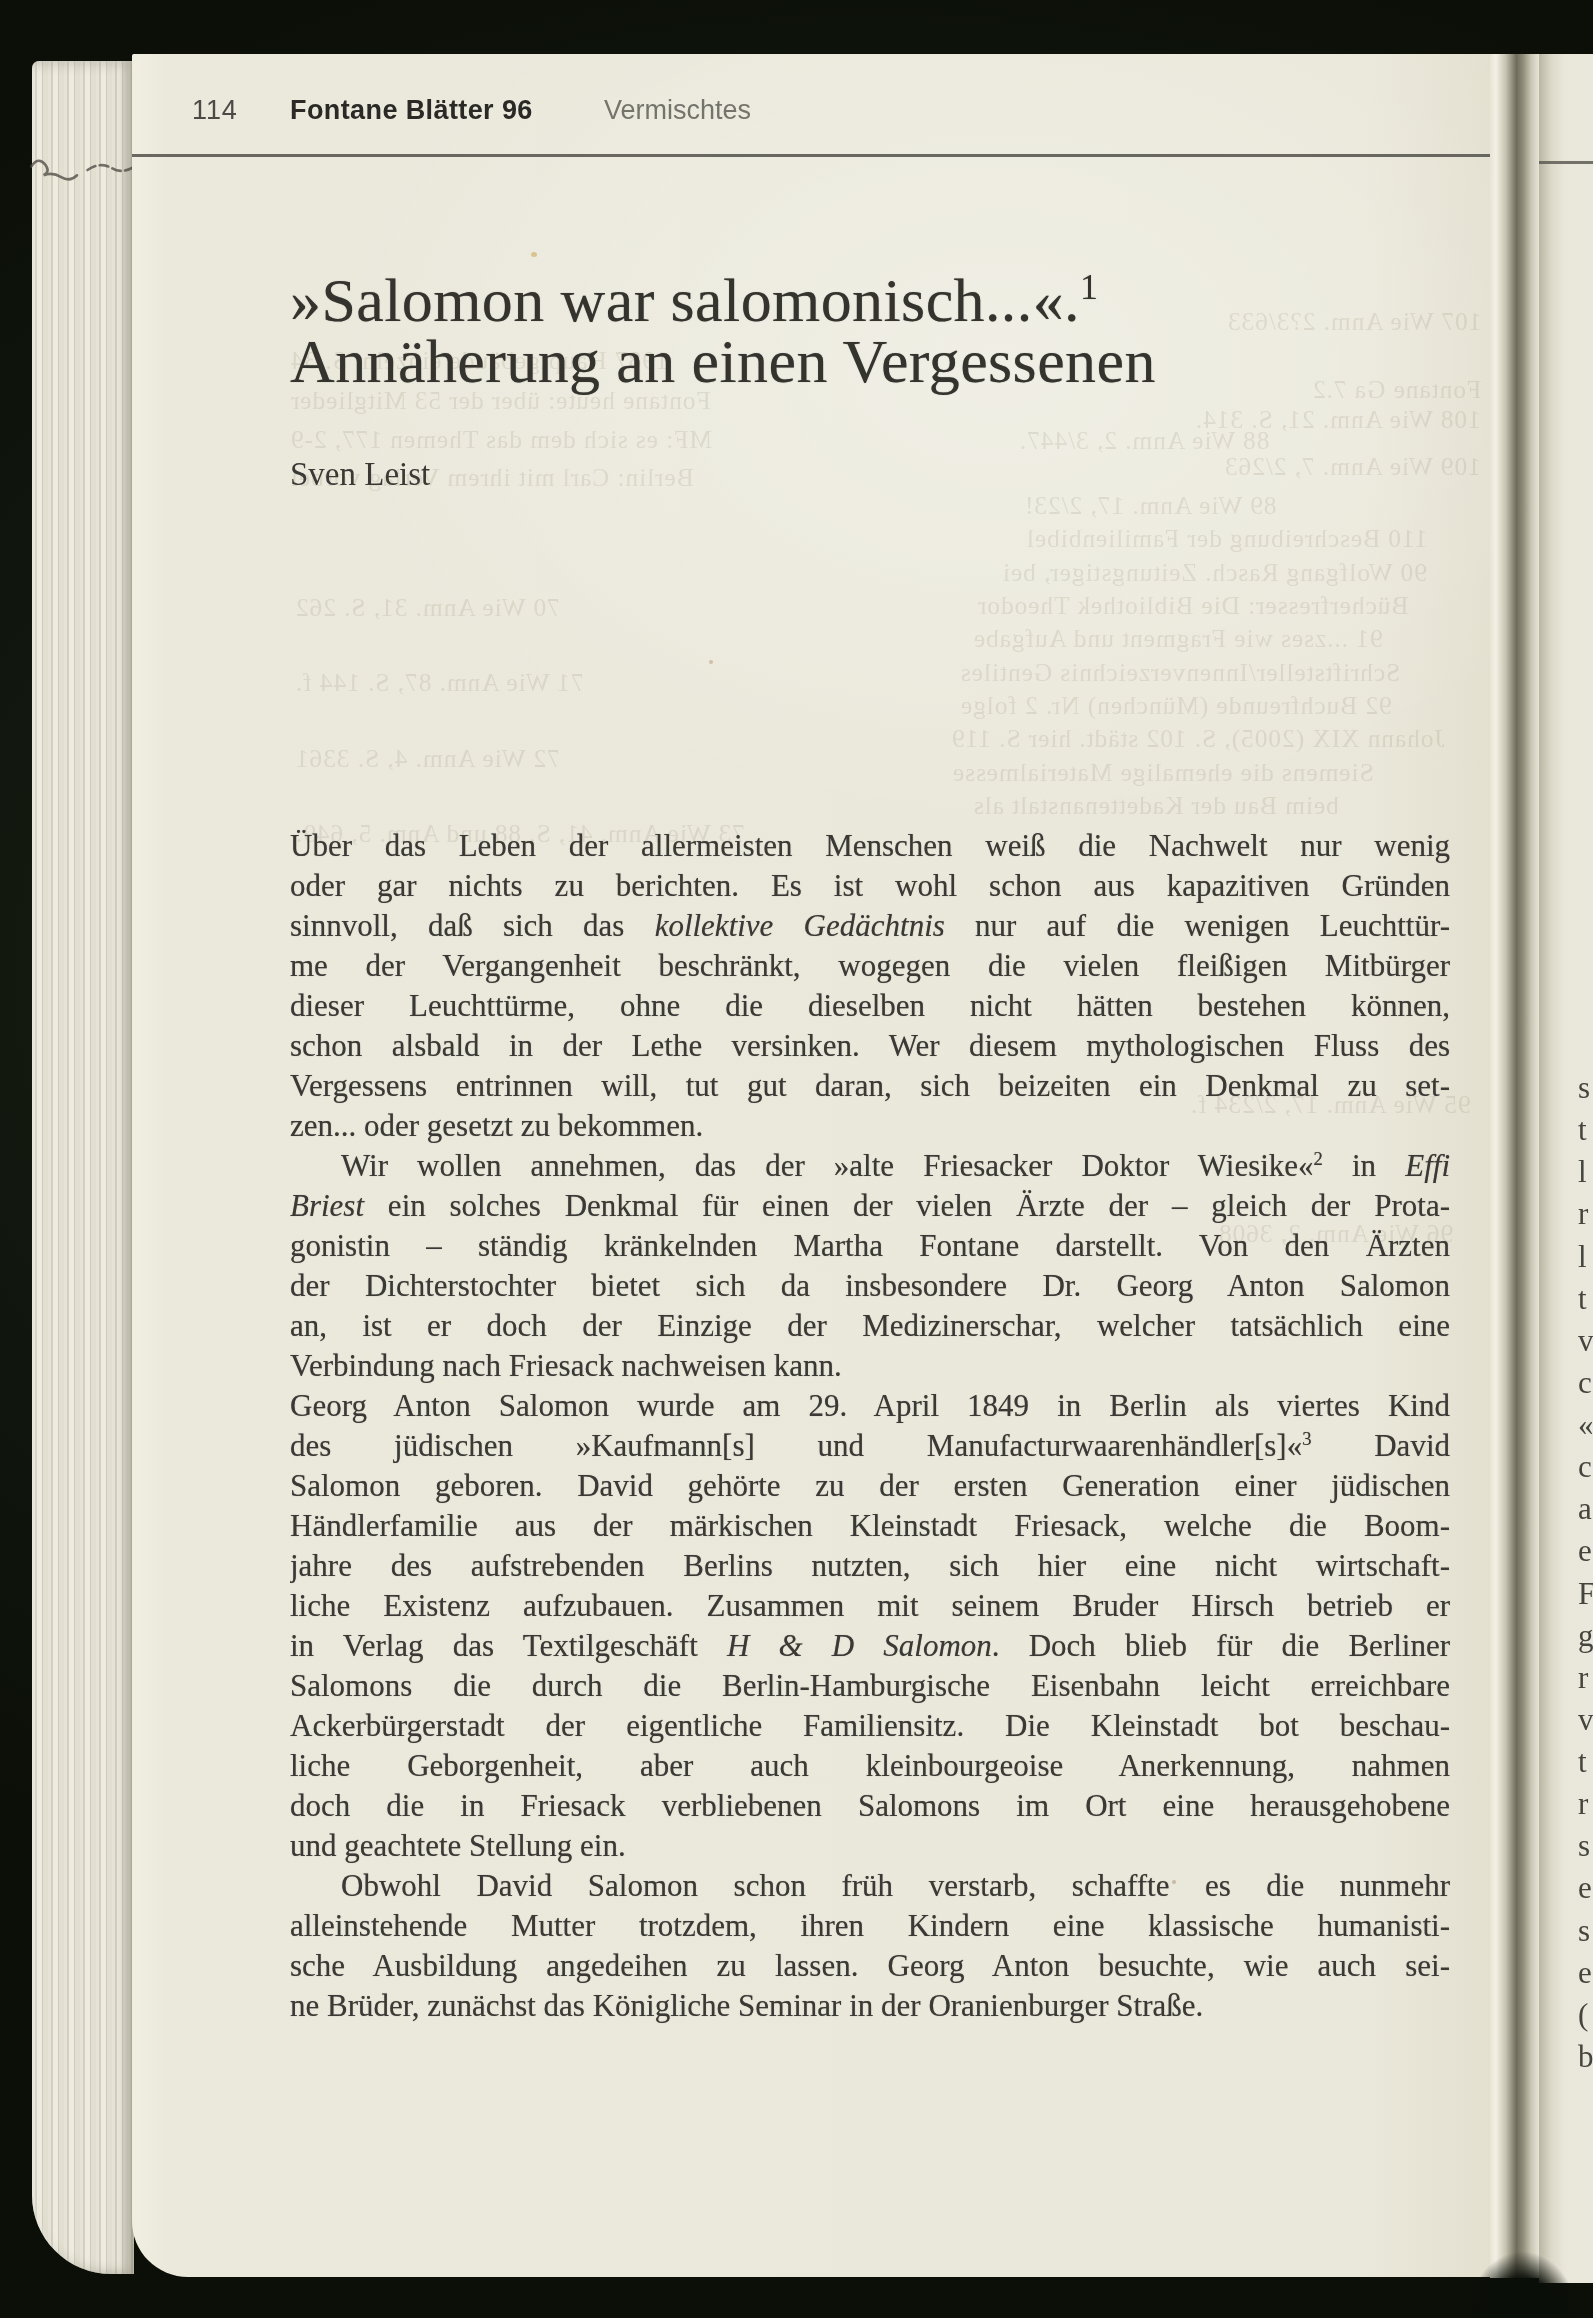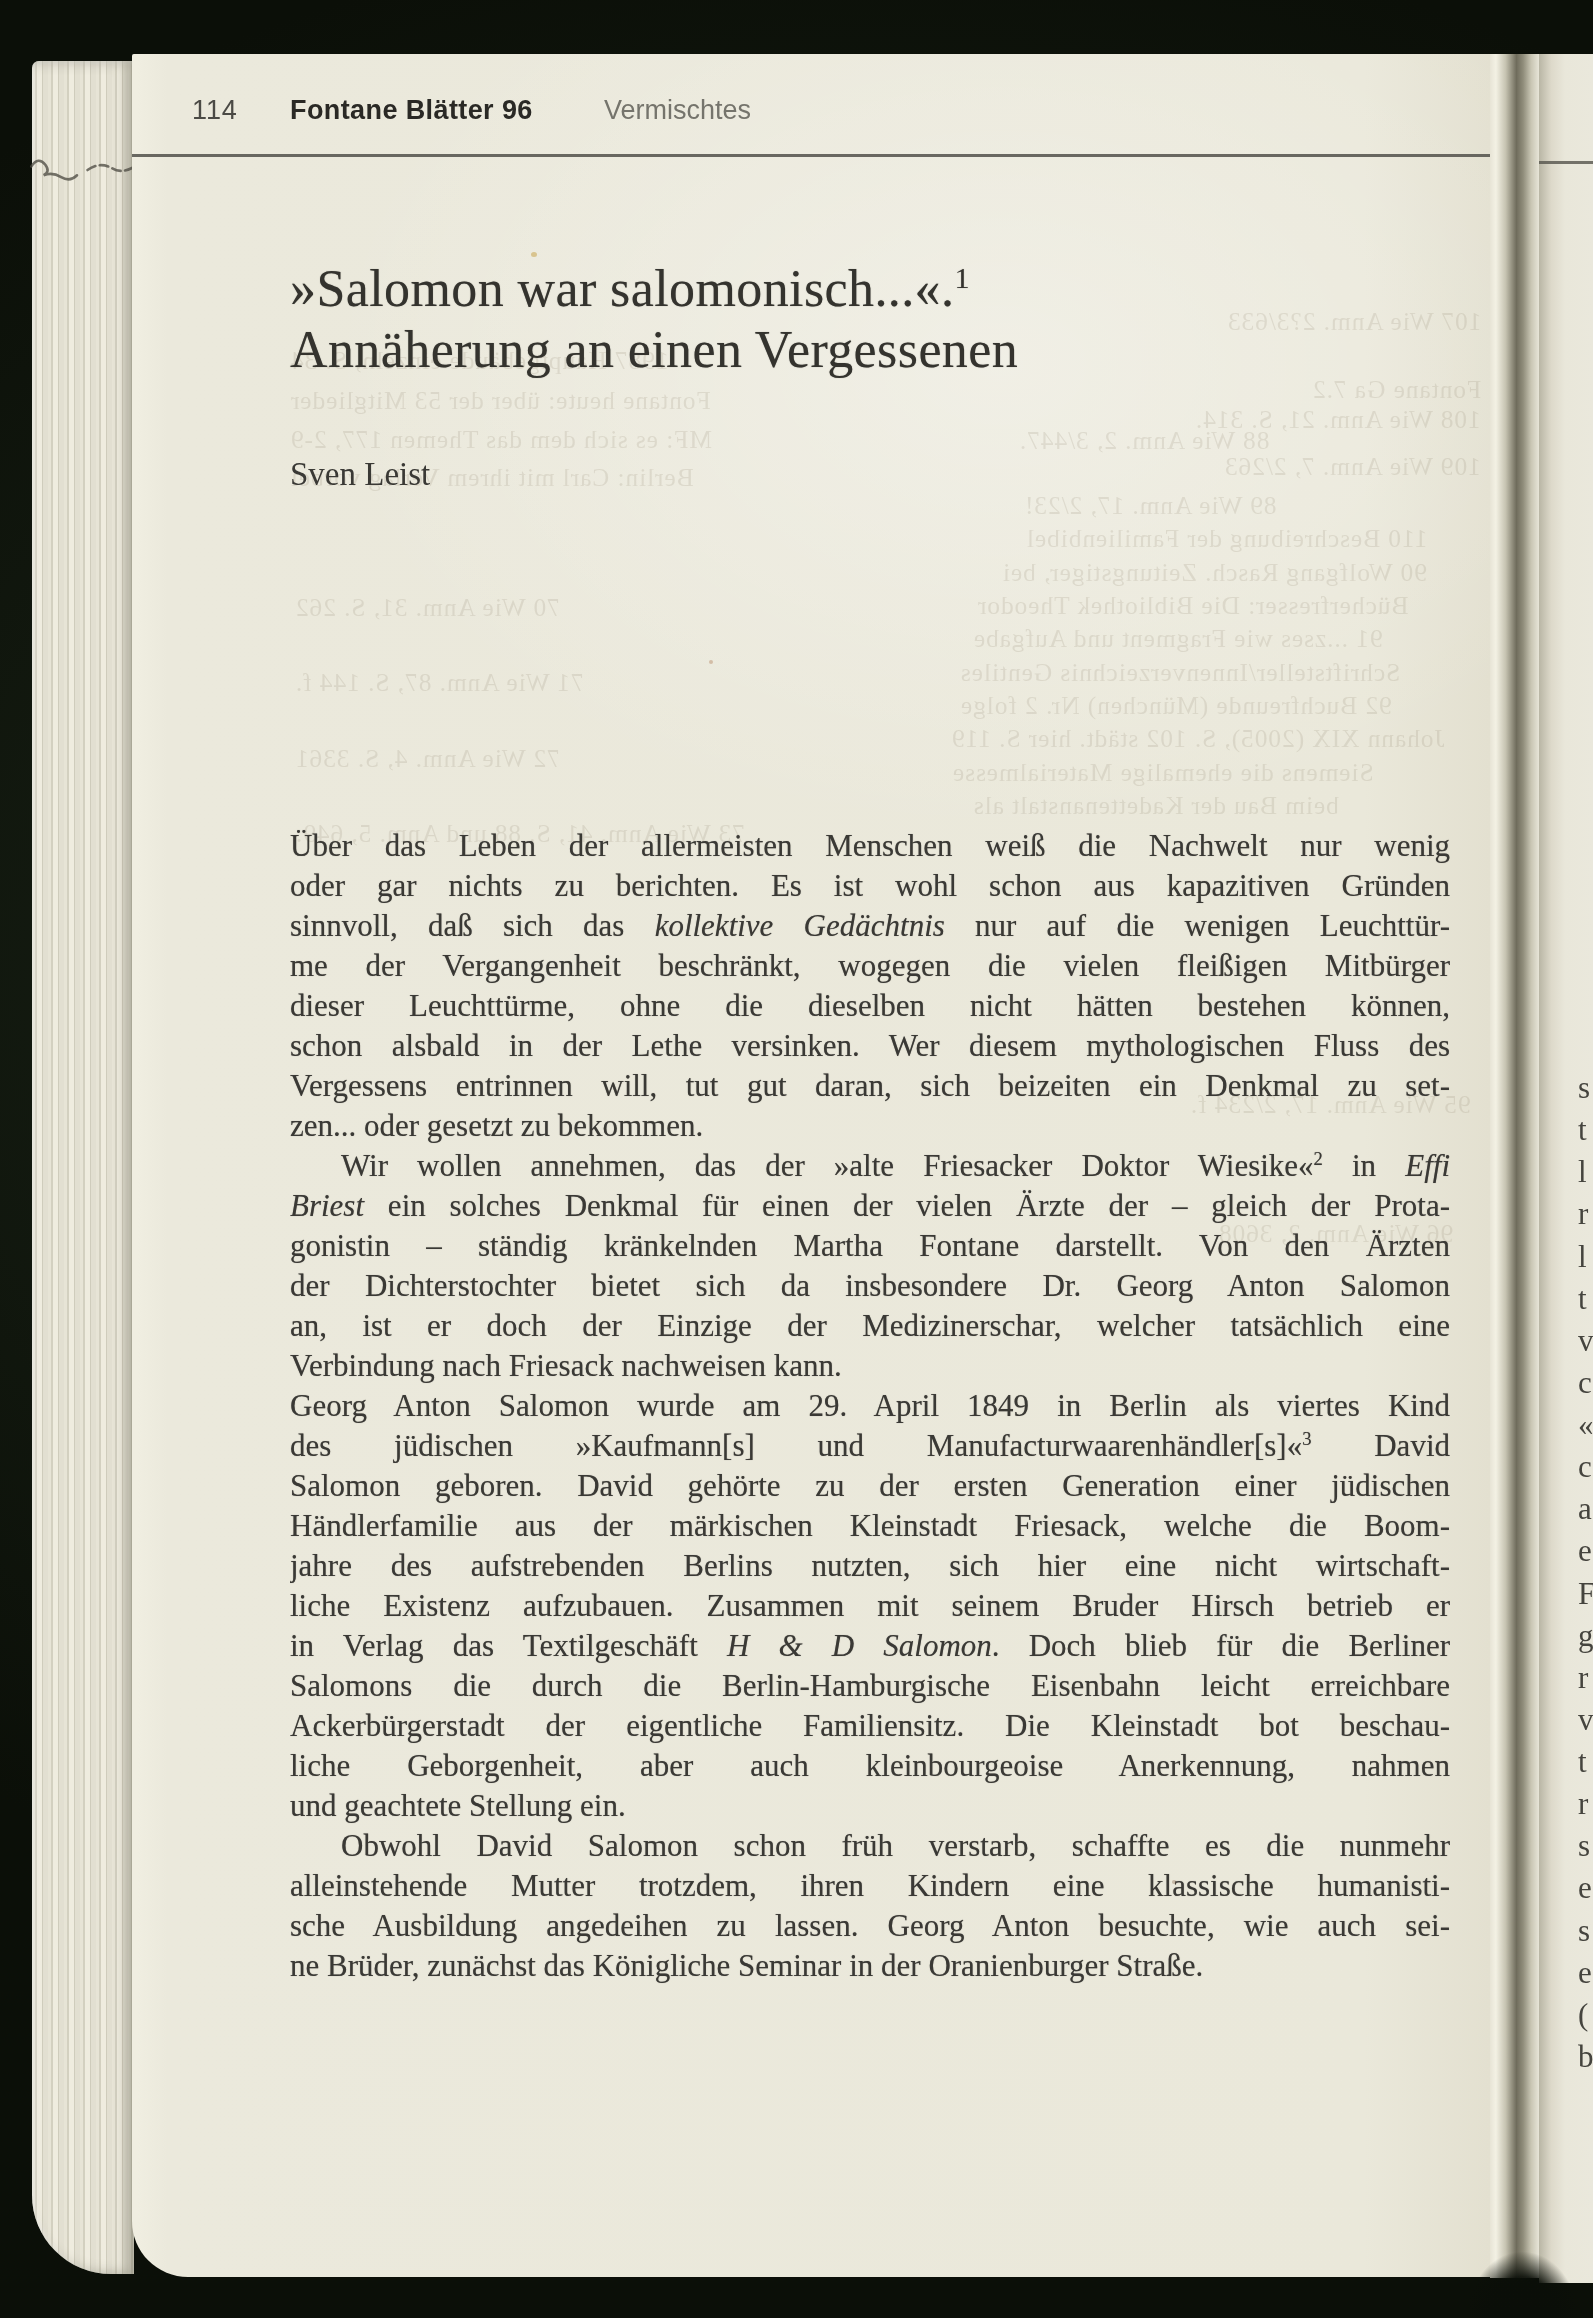--- a/index.html
+++ b/index.html
@@ -26,21 +26,21 @@
       linear-gradient(90deg, #f0eee1 0 5.3px, #ebe9dc 35px, #eae8da 88%, #e3e0d0 97%, #d8d5c3 100%);
     border-radius:1.8px 0 0 56px;
     padding-left:27px;
   }
   .hdr{position:absolute;font-family:"Liberation Sans", sans-serif;font-size:27px;line-height:32px;}
   #hdr-num{left:60px;top:40px;color:#4b4a45;letter-spacing:0.9px;}
   #hdr-journal{left:158px;top:40px;color:#2a2925;font-weight:bold;letter-spacing:0.4px;}
   #hdr-section{left:472px;top:40px;color:#75746c;}
   #hdr-rule{position:absolute;left:0;top:100px;width:1372px;height:2.6px;background:#51504a;opacity:.85;}
 
-  #title{position:absolute;left:158px;top:204px;font-size:52px;line-height:61px;color:#34332e;
+  #title{position:absolute;left:158px;top:216px;font-size:62px;line-height:61px;color:#34332e;
          letter-spacing:0.4px;text-shadow:0 0 0.9px rgba(52,51,46,.5);}
   #title sup{font-size:58%;line-height:0;vertical-align:super;}
   #author{position:absolute;left:158px;top:402px;font-size:33px;color:#3a3935;}
 
   
   .ghost{
     position:absolute;transform:scaleX(-1);color:#7a6c54;opacity:.14;
     font-size:25.5px;white-space:nowrap;filter:blur(0.6px);letter-spacing:0.9px;
   }
   
@@ -139,20 +139,21 @@
         <div class="bline j"><span>Georg Anton Salomon wurde am 29. April 1849 in Berlin als viertes Kind</span></div>
         <div class="bline j"><span>des jüdischen »Kaufmann[s] und Manufacturwaarenhändler[s]«</span><sup>3</sup><span> David</span></div>
         <div class="bline j"><span>Salomon geboren. David gehörte zu der ersten Generation einer jüdischen</span></div>
         <div class="bline j"><span>Händlerfamilie aus der märkischen Kleinstadt Friesack, welche die Boom-</span></div>
         <div class="bline j"><span>jahre des aufstrebenden Berlins nutzten, sich hier eine nicht wirtschaft-</span></div>
         <div class="bline j"><span>liche Existenz aufzubauen. Zusammen mit seinem Bruder Hirsch betrieb er</span></div>
         <div class="bline j"><span>in Verlag das Textilgeschäft </span><span class="it">H &amp; D Salomon</span><span>. Doch blieb für die Berliner</span></div>
         <div class="bline j"><span>Salomons die durch die Berlin-Hamburgische Eisenbahn leicht erreichbare</span></div>
         <div class="bline j"><span>Ackerbürgerstadt der eigentliche Familiensitz. Die Kleinstadt bot beschau-</span></div>
         <div class="bline j"><span>liche Geborgenheit, aber auch kleinbourgeoise Anerkennung, nahmen</span></div>
+        <div class="bline j"><span>doch die in Friesack verbliebenen Salomons im Ort eine herausgehobene</span></div>
         <div class="bline"><span>und geachtete Stellung ein.</span></div>
         <div class="bline j ind"><span>Obwohl David Salomon schon früh verstarb, schaffte es die nunmehr</span></div>
         <div class="bline j"><span>alleinstehende Mutter trotzdem, ihren Kindern eine klassische humanisti-</span></div>
         <div class="bline j"><span>sche Ausbildung angedeihen zu lassen. Georg Anton besuchte, wie auch sei-</span></div>
         <div class="bline"><span>ne Brüder, zunächst das Königliche Seminar in der Oranienburger Straße.</span></div>
       </div>
 
     <div class="speck" id="speck1"></div>
     <div class="speck" id="speck2"></div>
     <div class="speck" id="speck3"></div>

